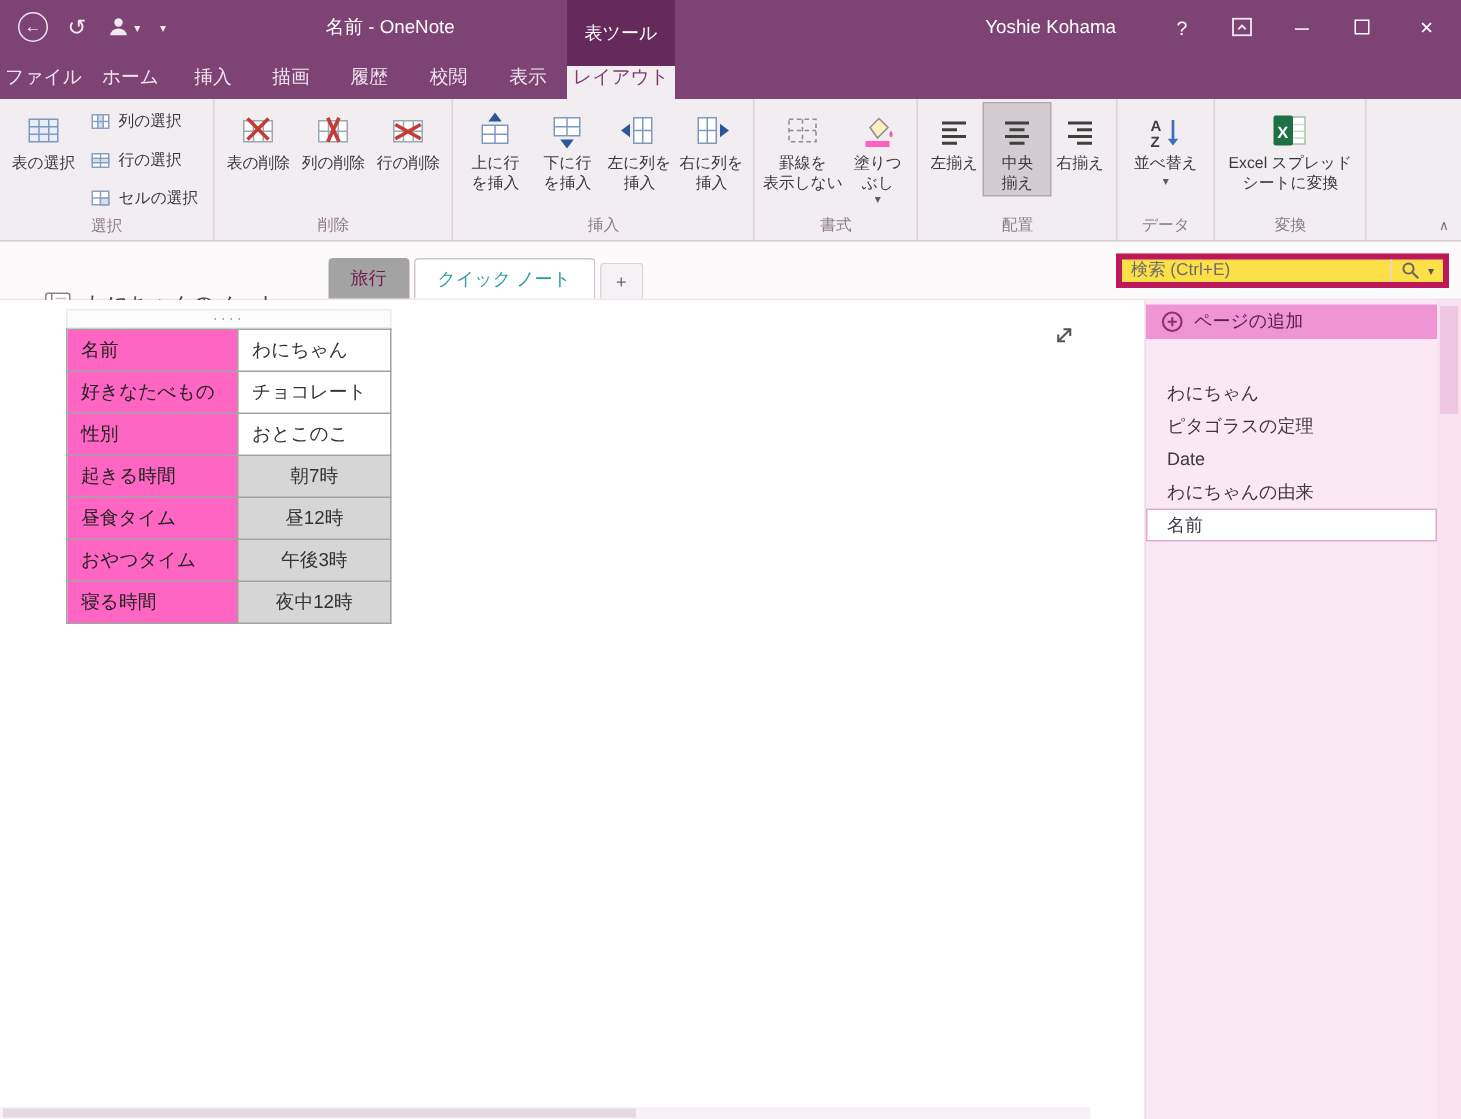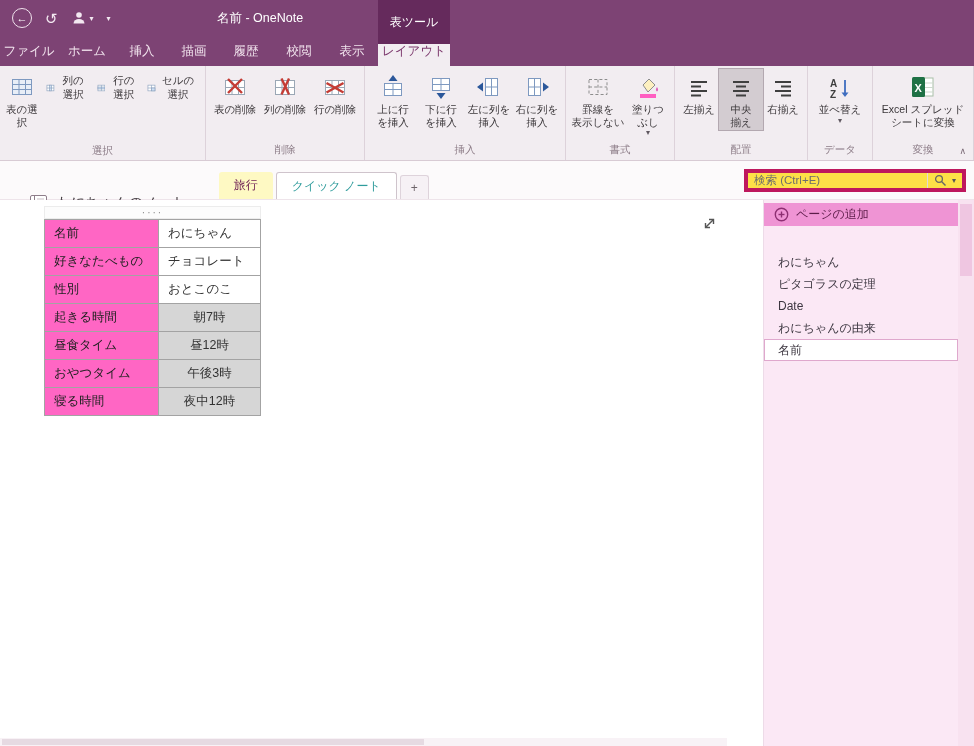--- a/index.html
+++ b/index.html
@@ -33,31 +33,31 @@
   
   .ribbon { flex: 0 0 95px; height: 95px; background: #f2edf1; border-bottom: 1px solid #d8cbd4; display: flex; position: relative; }
   .rgroup { display: flex; flex-direction: column; border-right: 1px solid #ddd2da; padding: 1px 1px 0; }
   .rg-content { flex: 1; display: flex; align-items: flex-start; padding: 2px 3px 0; }
   .rg-label { text-align: center; font-size: 10.5px; color: #8d7d88; padding: 1px 5px 3px; }
   .rbtn { border: none; background: transparent; width: 50px; display: flex; flex-direction: column; align-items: center; padding: 3px 1px 2px; font-family: inherit; font-size: 10.5px; line-height: 12.5px; color: #3b373a; text-align: center; }
   .rbtn .ico { height: 28px; display: flex; align-items: flex-end; justify-content: center; margin-bottom: 3px; }
   .rbtn.sel { background: #d3ccd1; outline: 1px solid #b3a8b0; }
   .rbtn .caret { font-size: 8px; color: #5f5860; line-height: 10px; }
   .w40 { width: 40px; } .w44 { width: 44px; } .w48 { width: 48px; } .w56 { width: 56px; } .wide { width: 92px; }
-  .sel-col { display: flex; flex-direction: row; align-items: flex-start; justify-content: space-between; height: 74px; padding: 3px 0 2px 2px; }
+  .sel-col { display: flex; flex-direction: column; align-items: flex-start; justify-content: space-between; height: 74px; padding: 3px 0 2px 2px; }
   .sbtn { border: none; background: transparent; display: flex; align-items: center; gap: 5px; font-family: inherit; font-size: 10.5px; color: #3b373a; padding: 2px 6px 2px 4px; }
   .collapse-btn { position: absolute; right: 8px; bottom: 4px; font-size: 9px; color: #7a6a76; background: none; border: none; font-family: inherit; }
 
   
   .sectionbar { flex: 0 0 39px; height: 39px; background: #fcfafb; display: flex; align-items: center; border-bottom: 1px solid #eee4ea; }
   .nbk { display: flex; align-items: center; gap: 7px; padding-left: 28px; margin-top: 46px; }
   .nbk-name { font-size: 14px; color: #4a4348; }
   .sectabs { display: flex; align-items: flex-end; height: 100%; margin-left: 22px; gap: 3px; }
   .sectab { height: 27px; display: flex; align-items: center; padding: 0 15px; font-size: 12px; border-radius: 3px 3px 0 0; cursor: default; }
-  .sectab.pink { background: #fef9c3; color: #6d1d53; }
+  .sectab.pink { background: #a3a3a3; color: #6d1d53; }
   .sectab.active { background: #fff; color: #2f9c9c; border: 1px solid #cfc4cc; border-bottom: none; }
   .sectab.newtab { padding: 0 10px; height: 24px; color: #6d646a; background: #f6f1f5; border: 1px solid #ded3db; border-bottom: none; }
   .searchbox { margin-left: auto; margin-right: 8px; width: 222px; height: 23px; background: #fde047; border: 4px solid #be185d; display: flex; align-items: center; }
   .searchbox input { flex: 1; border: none; outline: none; font-size: 11.5px; padding: 0 6px; color: #555; background: transparent; font-family: inherit; }
   .searchbox input::placeholder { color: #6d6d6d; opacity: 1; }
   .s-icons { display: flex; align-items: center; gap: 5px; padding: 0 6px; border-left: 1px solid #e0d7dd; height: 100%; }
   .s-caret { font-size: 8px; color: #555; }
 
   
   .main { flex: 1; display: flex; min-height: 0; }
@@ -102,20 +102,39 @@
         <span class="tiny-caret">▾</span>
       </button>
       <button class="tb-btn" style="width:auto;padding:0">
         <span class="tiny-caret">▾</span>
       </button>
     </div>
 
     <div class="win-title">名前 - OneNote</div>
     <div class="context-hdr">表ツール</div>
 
+    <div class="tb-right">
+      <span class="tb-user">Yoshie Kohama</span>
+      <button class="tb-btn">?</button>
+      <button class="tb-btn">
+        <svg width="16" height="16" viewBox="0 0 16 16">
+            <rect x="2" y="2.5" width="12" height="11" fill="none" stroke="#f3e8f1" stroke-width="1.2"></rect>
+            <polyline points="5.5,9.5 8,7 10.5,9.5" fill="none" stroke="#f3e8f1" stroke-width="1.2"></polyline>
+          </svg>
+      </button>
+      <button class="tb-btn">
+          <span>─</span>
+        </button>
+      <button class="tb-btn">
+          <span class="max-box"></span>
+        </button>
+      <button class="tb-btn close">
+          <span>×</span>
+        </button>
+    </div>
   </div>
 
   <div class="tabrow">
     <div class="rtab" style="width:58px">ファイル</div>
     <div class="rtab" style="width:58px">ホーム</div>
     <div class="rtab" style="width:52px">挿入</div>
     <div class="rtab" style="width:52px">描画</div>
     <div class="rtab" style="width:52px">履歴</div>
     <div class="rtab" style="width:54px">校閲</div>
     <div class="rtab" style="width:52px">表示</div>

